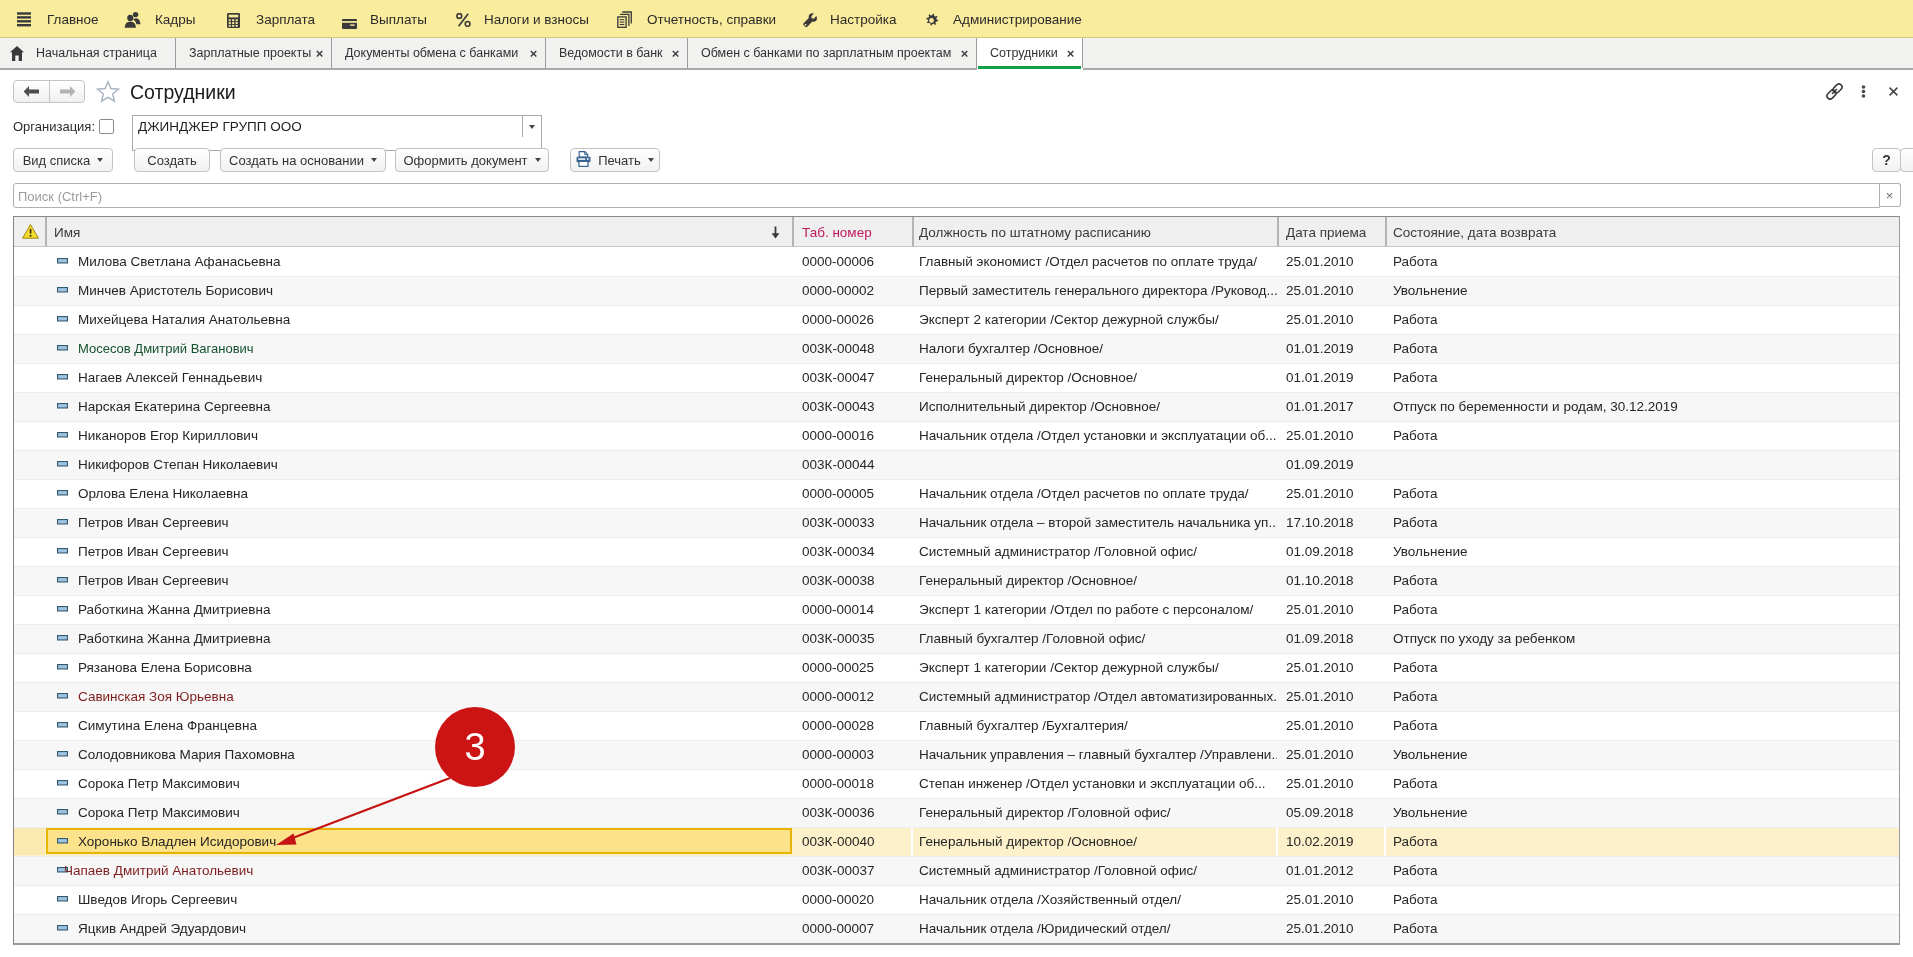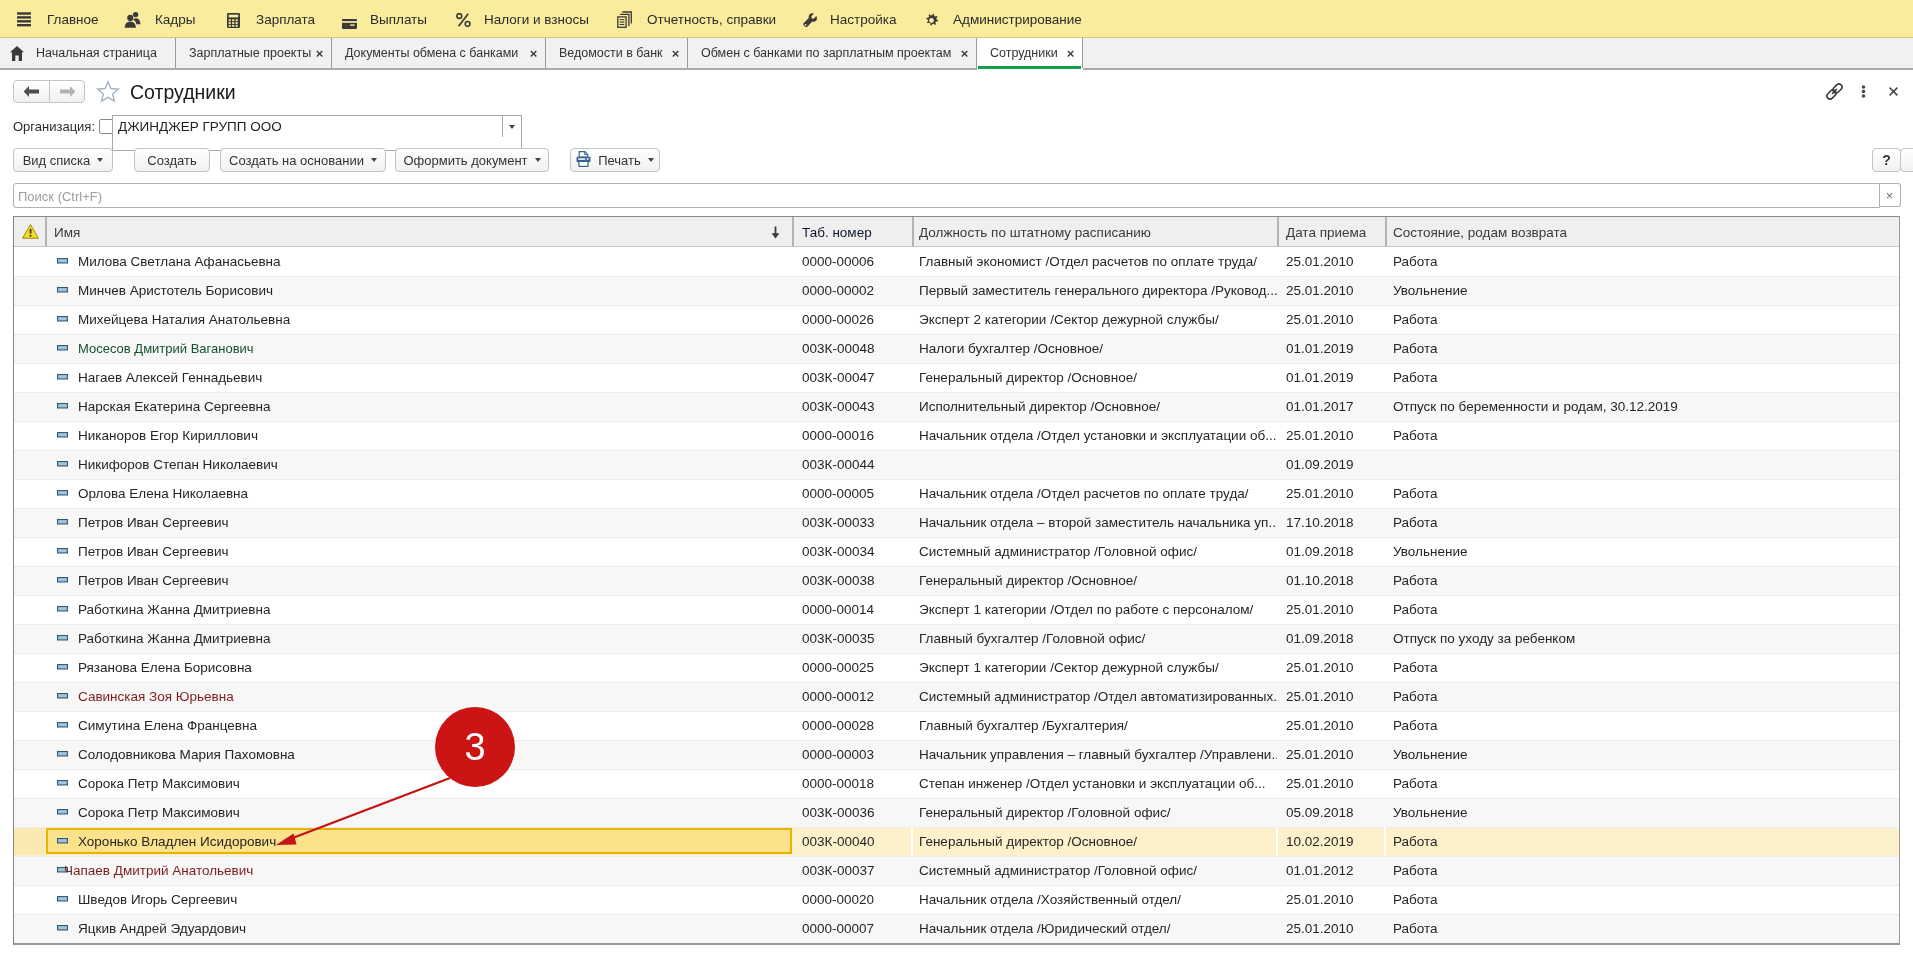--- a/index.html
+++ b/index.html
@@ -134,21 +134,21 @@
     </g>
   </svg>
 <svg class="ab" style="left:1888.5px;top:86.5px" width="9" height="9" viewBox="0 0 9 9">
     <g stroke="#454545" stroke-width="1.5">
       <line x1="0.6" y1="0.6" x2="8.4" y2="8.4"></line>
       <line x1="8.4" y1="0.6" x2="0.6" y2="8.4"></line>
     </g>
   </svg>
 <div class="ab" style="left:13px;top:119px;font-size:13px;color:#2b2b2b">Организация:</div>
 <div class="ab" style="left:99px;top:119px;width:15px;height:15px;border:1px solid #8a8a8a;border-radius:2px;background:#fff"></div>
-<div class="ab" style="left:112px;top:115px;width:410px;height:36px;border:1px solid #a9a9a9;border-radius:0;background:#fff">
+<div class="ab" style="left:132px;top:115px;width:410px;height:36px;border:1px solid #a9a9a9;border-radius:0;background:#fff">
 <div class="ab" style="left:5px;top:3px;font-size:13.5px;color:#1f1f1f">ДЖИНДЖЕР ГРУПП ООО</div>
 <div class="ab" style="left:389px;top:0;width:1px;height:21px;background:#a9a9a9"></div>
 <div class="caret ab" style="left:396px;top:8.5px"></div>
 </div>
 <div class="btn" style="left:13px;top:148px;width:100px">
     <span>Вид списка</span>
     <span class="caret"></span>
   </div>
 <div class="btn" style="left:134px;top:148px;width:76px">
     <span>Создать</span>
@@ -196,24 +196,24 @@
 <div class="ab" style="left:22px;top:224px"><svg width="17" height="15" viewBox="0 0 17 15">
       <path d="M8.5 0.6 L16.4 14.2 L0.6 14.2 Z" fill="#f2dc2e" stroke="#9a7d00" stroke-width="0.9"></path>
       <rect x="7.7" y="4.8" width="1.7" height="4.9" rx="0.8" fill="#3c3000"></rect>
       <circle cx="8.55" cy="11.8" r="1.05" fill="#3c3000"></circle>
     </svg></div>
 <div class="ab" style="left:54px;top:225px;font-size:13.5px;color:#3a3a3a;white-space:nowrap">Имя</div>
 <svg class="ab" style="left:771px;top:225.5px" width="9" height="13" viewBox="0 0 9 13">
     <line x1="4.5" y1="0.5" x2="4.5" y2="8.6" stroke="#3a3a3a" stroke-width="1.8"></line>
     <polygon points="0.6,7.2 8.4,7.2 4.5,12.6" fill="#3a3a3a"></polygon>
   </svg>
-<div class="ab" style="left:802px;top:225px;font-size:13.5px;color:#0f172a;white-space:nowrap">Таб. номер</div>
+<div class="ab" style="left:802px;top:225px;font-size:13.5px;color:#be185d;white-space:nowrap">Таб. номер</div>
 <div class="ab" style="left:919px;top:225px;font-size:13.5px;color:#3a3a3a;white-space:nowrap">Должность по штатному расписанию</div>
 <div class="ab" style="left:1286px;top:225px;font-size:13.5px;color:#3a3a3a;white-space:nowrap">Дата приема</div>
-<div class="ab" style="left:1393px;top:225px;font-size:13.5px;color:#3a3a3a;white-space:nowrap">Состояние, родам возврата</div>
+<div class="ab" style="left:1393px;top:225px;font-size:13.5px;color:#3a3a3a;white-space:nowrap">Состояние, дата возврата</div>
 <div class="ab" style="left:14px;top:247px;width:1885px;height:29px;background:#ffffff;"></div>
 <div class="ab" style="left:57px;top:258px">
     <svg width="11" height="5.5" viewBox="0 0 11 5.5" style="display:block">
       <rect x="0.55" y="0.55" width="9.9" height="4.4" fill="#9fc4e1" stroke="#33596f" stroke-width="1.1"></rect>
     </svg>
   </div>
 <div style="white-space:nowrap;overflow:hidden;position:absolute;font-size:13.5px;color:#262626;left:78px;top:254px;width:708px">Милова Светлана Афанасьевна</div>
 <div style="white-space:nowrap;overflow:hidden;position:absolute;font-size:13.5px;color:#262626;left:802px;top:254px;width:106px">0000-00006</div>
 <div style="white-space:nowrap;overflow:hidden;position:absolute;font-size:13.5px;color:#262626;left:919px;top:254px;width:358px">Главный экономист /Отдел расчетов по оплате труда/</div>
 <div style="white-space:nowrap;overflow:hidden;position:absolute;font-size:13.5px;color:#262626;left:1286px;top:254px;width:95px">25.01.2010</div>

